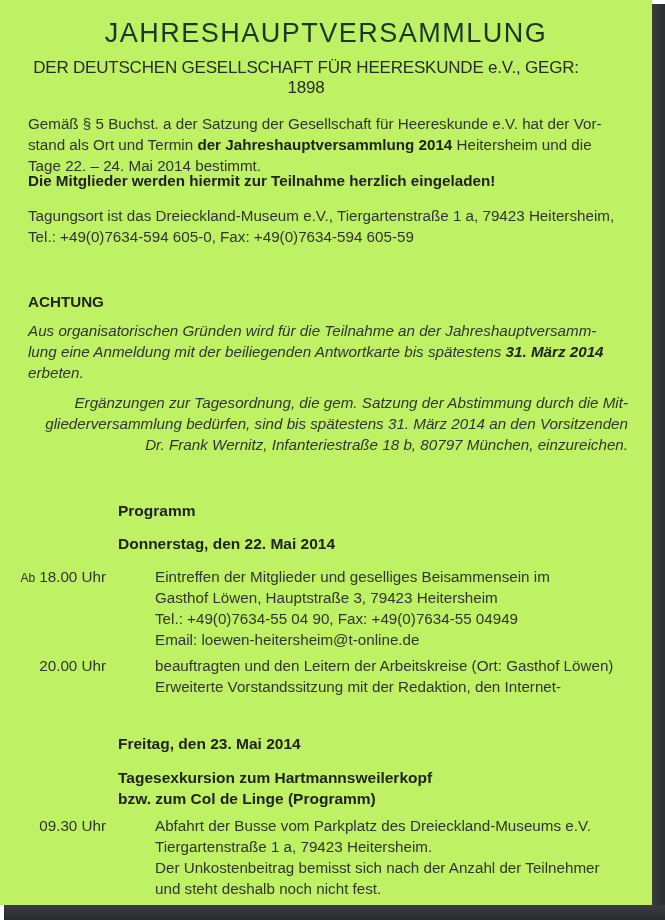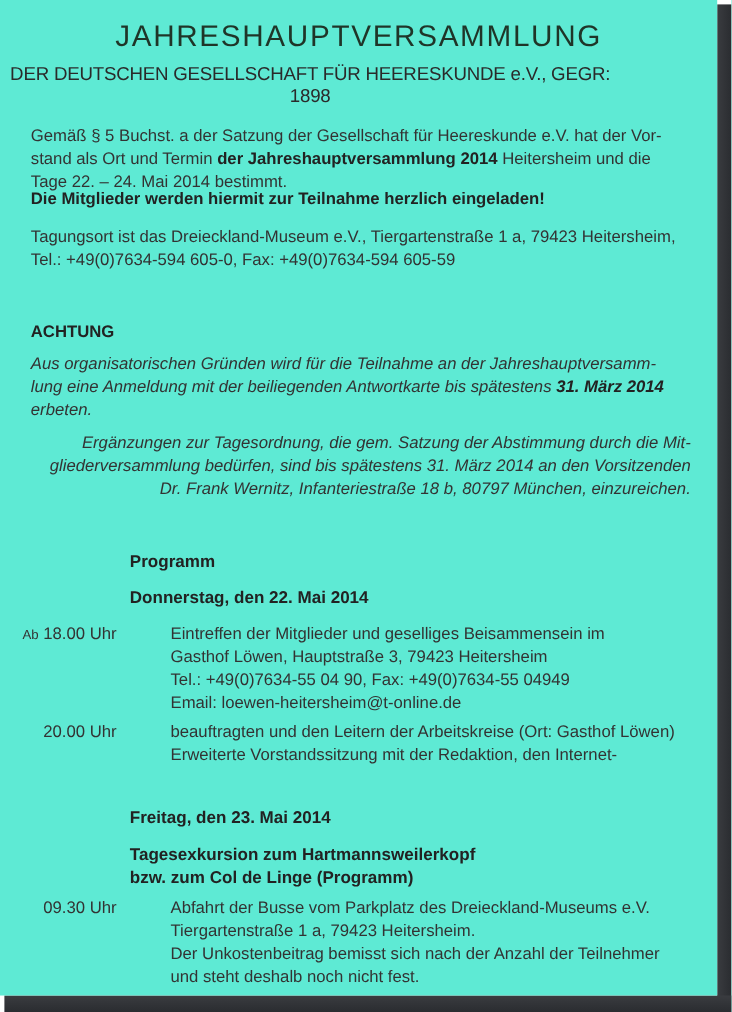--- a/index.html
+++ b/index.html
@@ -1,26 +1,26 @@
 <!DOCTYPE html>
 <html><head>
 <meta charset="utf-8">
 <style>
   html, body { margin:0; padding:0; }
   body { width:665px; height:920px; background:#ffffff; position:relative; overflow:hidden;
          font-family:"Liberation Sans", sans-serif; color:#2a2a2a; }
-  .page { position:absolute; left:0; top:0; width:652px; height:905px; background:#5eead4; }
+  .page { position:absolute; left:0; top:0; width:652px; height:905px; background:#bef264; }
   .shadow-r { position:absolute; left:652px; top:4px; width:13px; height:916px;
               background:linear-gradient(to right,#3a3c40,#2a2c30); }
   .shadow-b { position:absolute; left:4px; top:905px; width:661px; height:15px;
               background:linear-gradient(to bottom,#3a3c40,#2a2c30); }
   .title { position:absolute; top:18px; left:0; width:652px; text-align:center;
            font-size:27px; letter-spacing:1.5px; color:#1f3528; font-weight:normal; }
   .subtitle { position:absolute; top:58px; left:0; width:564px; text-align:center;
-              font-size:17px; color:#2a2a2a; letter-spacing:-0.2px; }
+              font-size:17px; color:#2a2a2a; letter-spacing:-0.2px;padding-left:24px; }
   .para { position:absolute; left:28px; width:600px; font-size:15.2px; line-height:21px; color:#333; }
   .bold { font-weight:bold; color:#222; }
   .it { font-style:italic; }
   .h { position:absolute; font-weight:bold; font-size:15.5px; color:#222; }
   .row { position:absolute; left:0; width:652px; font-size:15.2px; line-height:21px; color:#333; }
   .time { position:absolute; left:0; width:106px; text-align:right; }
   .ab { font-size:12px; }
   .desc { position:absolute; left:118px; width:520px;margin-left:37px; }
 </style>
 </head>

